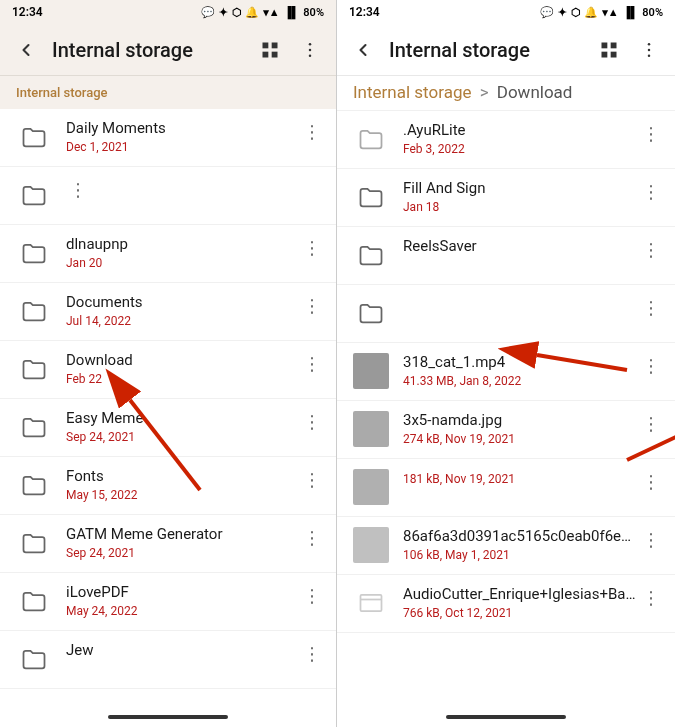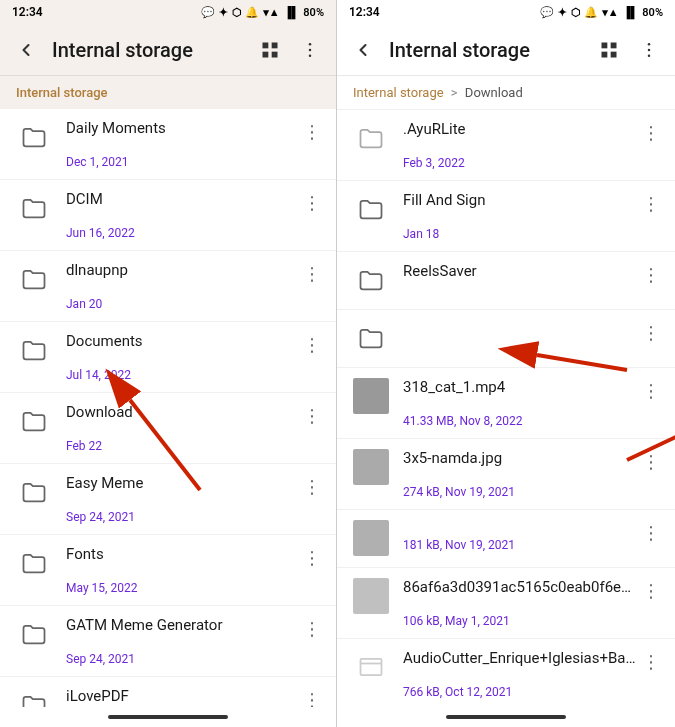--- a/index.html
+++ b/index.html
@@ -125,22 +125,22 @@
     .file-name {
       font-size: 15px;
       color: #1a1a1a;
       white-space: nowrap;
       overflow: hidden;
       text-overflow: ellipsis;
     }
 
     .file-date {
       font-size: 12px;
-      color: #6d28d9;
-      margin-top: 18px;
+      color: #b91c1c;
+      margin-top: 3px;
     }
 
     .more-icon {
       width: 24px;
       height: 24px;
       display: flex;
       align-items: center;
       justify-content: center;
       color: #666;
       font-size: 18px;
@@ -198,21 +198,21 @@
       border-bottom: 1px solid #e8e8e8;
     }
 
     .breadcrumb-bar-right {
       background: #fff;
       padding: 6px 16px 8px;
       border-bottom: 1px solid #f0f0f0;
     }
 
     .breadcrumb-right {
-      font-size: 13px;
+      font-size: 17px;
       color: #555;
     }
 
     .breadcrumb-right span.active {
       color: #555;
     }
 
     .breadcrumb-right span.sep {
       color: #888;
       margin: 0 4px;
@@ -282,24 +282,20 @@
       </div>
       <div class="more-icon">⋮</div>
     </div>
 
     <div class="file-item">
       <div class="folder-icon">
         <svg viewBox="0 0 24 24" fill="none" stroke="#666" stroke-width="1.5">
             <path d="M3 7a2 2 0 012-2h4l2 2h8a2 2 0 012 2v9a2 2 0 01-2 2H5a2 2 0 01-2-2V7z"></path>
           </svg>
       </div>
-      <div class="file-info">
-        <div class="file-name">DCIM</div>
-        <div class="file-date">Jun 16, 2022</div>
-      </div>
       <div class="more-icon">⋮</div>
     </div>
 
     <div class="file-item">
       <div class="folder-icon">
         <svg viewBox="0 0 24 24" fill="none" stroke="#666" stroke-width="1.5">
             <path d="M3 7a2 2 0 012-2h4l2 2h8a2 2 0 012 2v9a2 2 0 01-2 2H5a2 2 0 01-2-2V7z"></path>
           </svg>
       </div>
       <div class="file-info">
@@ -511,21 +507,21 @@
       </div>
       <div class="file-info">
       </div>
       <div class="more-icon">⋮</div>
     </div>
 
     <div class="file-item">
       <div class="file-thumb" style="background:#999;"></div>
       <div class="file-info">
         <div class="file-name">318_cat_1.mp4</div>
-        <div class="file-date">41.33 MB, Nov 8, 2022</div>
+        <div class="file-date">41.33 MB, Jan 8, 2022</div>
       </div>
       <div class="more-icon">⋮</div>
     </div>
 
     <div class="file-item">
       <div class="file-thumb" style="background:#aaa;"></div>
       <div class="file-info">
         <div class="file-name">3x5-namda.jpg</div>
         <div class="file-date">274 kB, Nov 19, 2021</div>
       </div>

